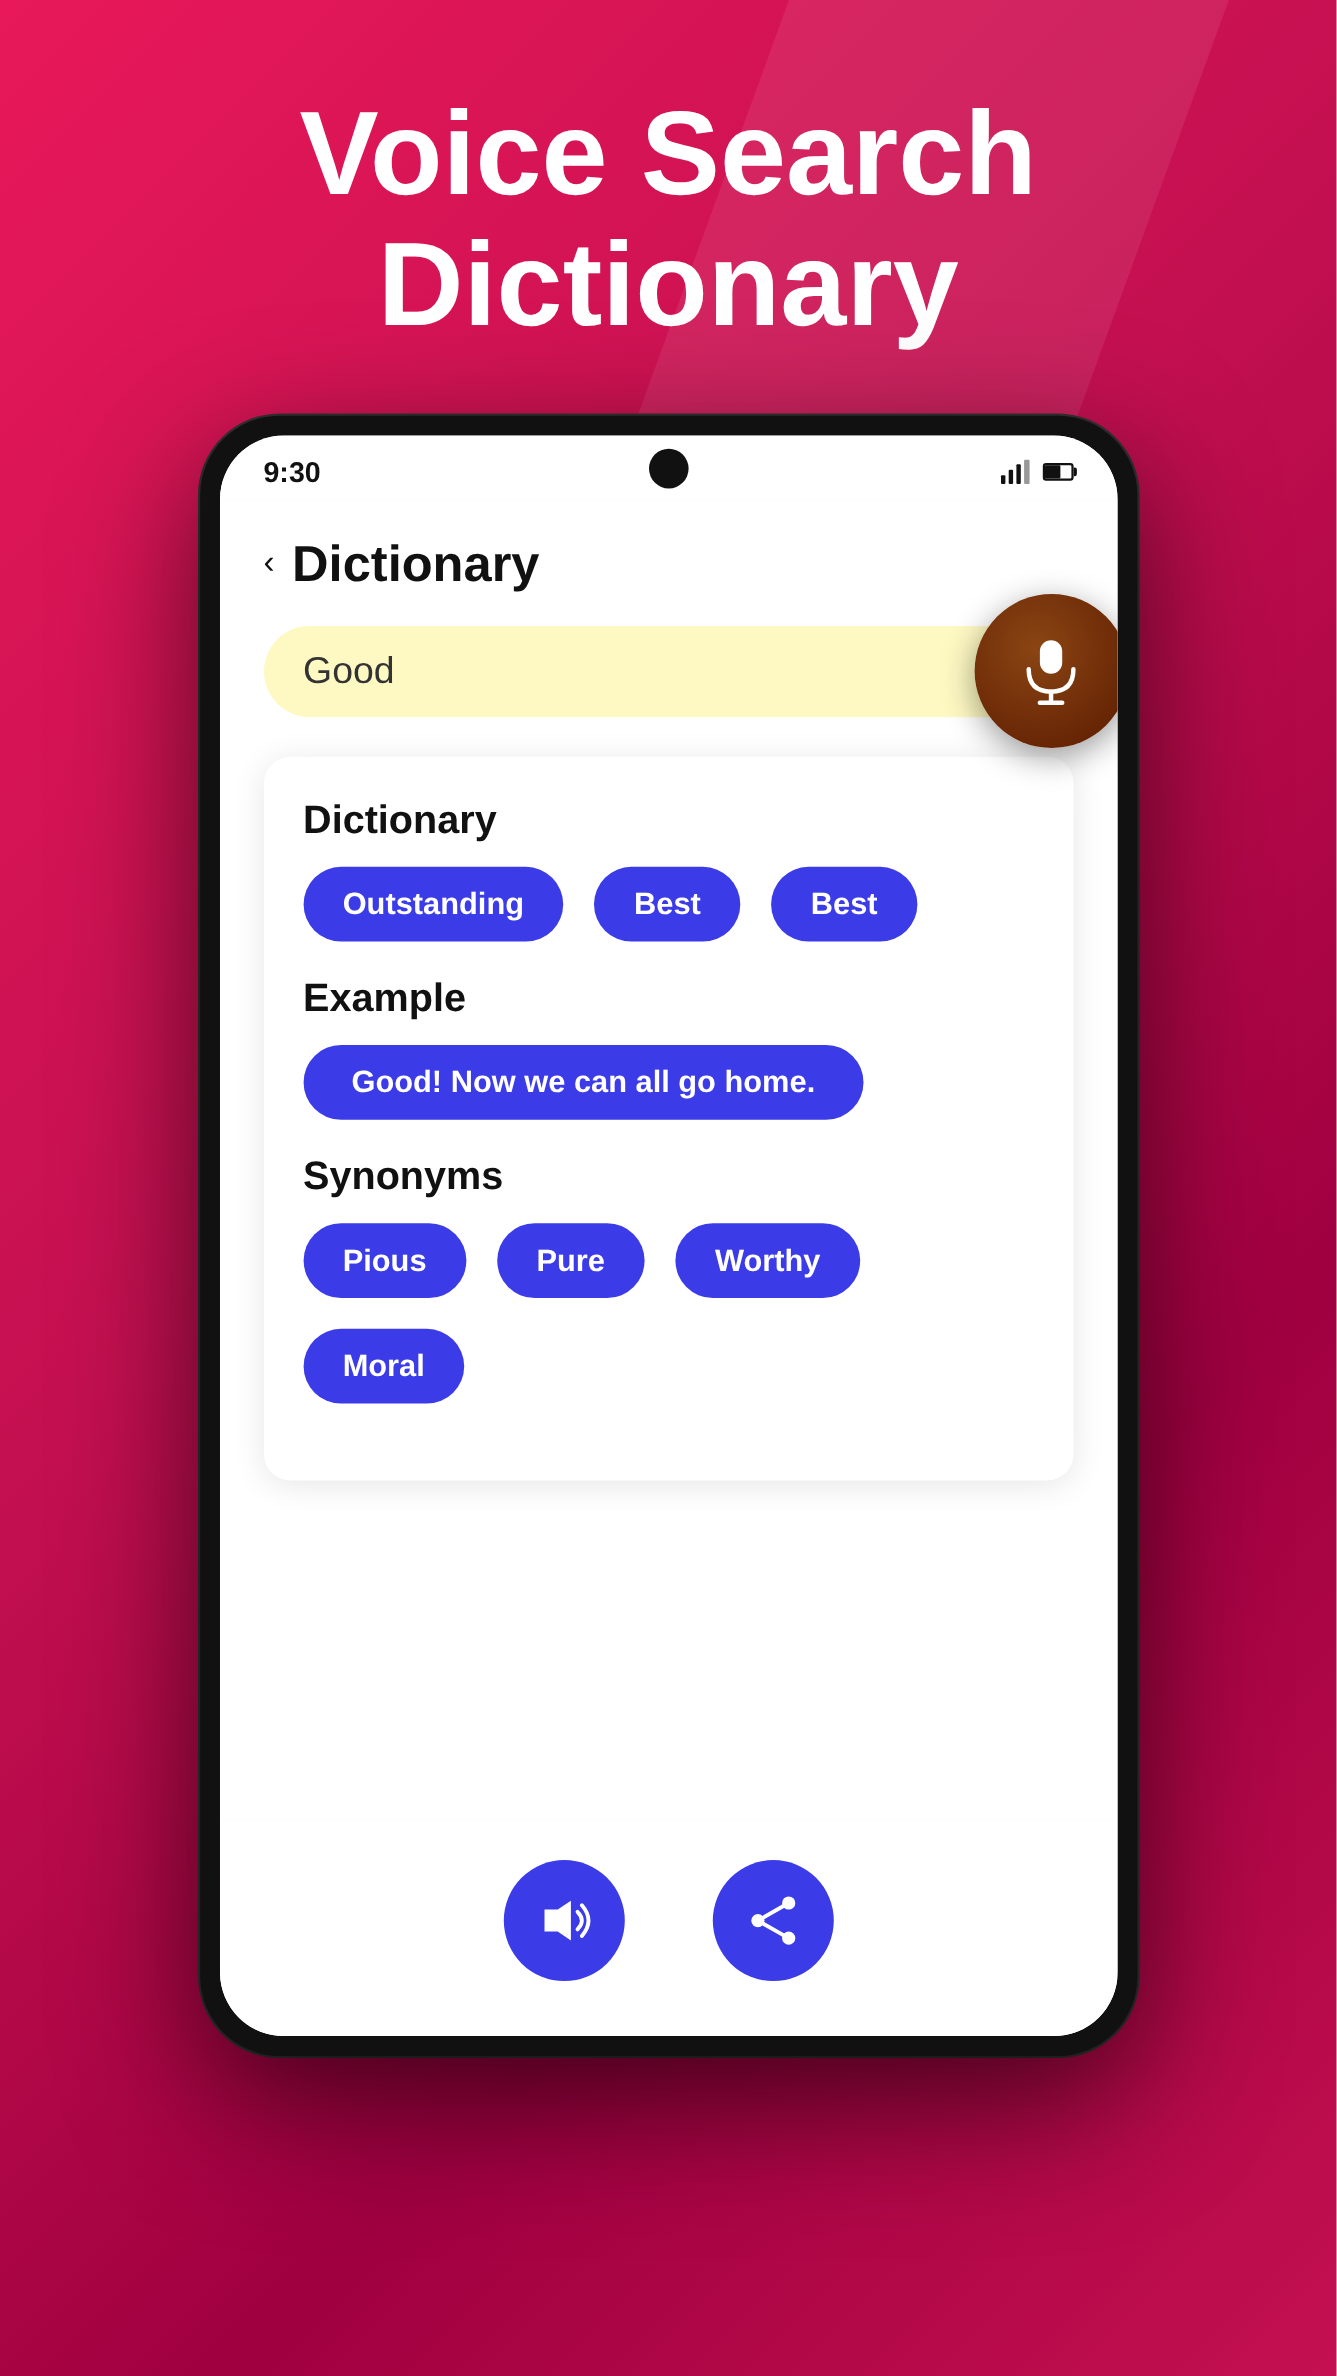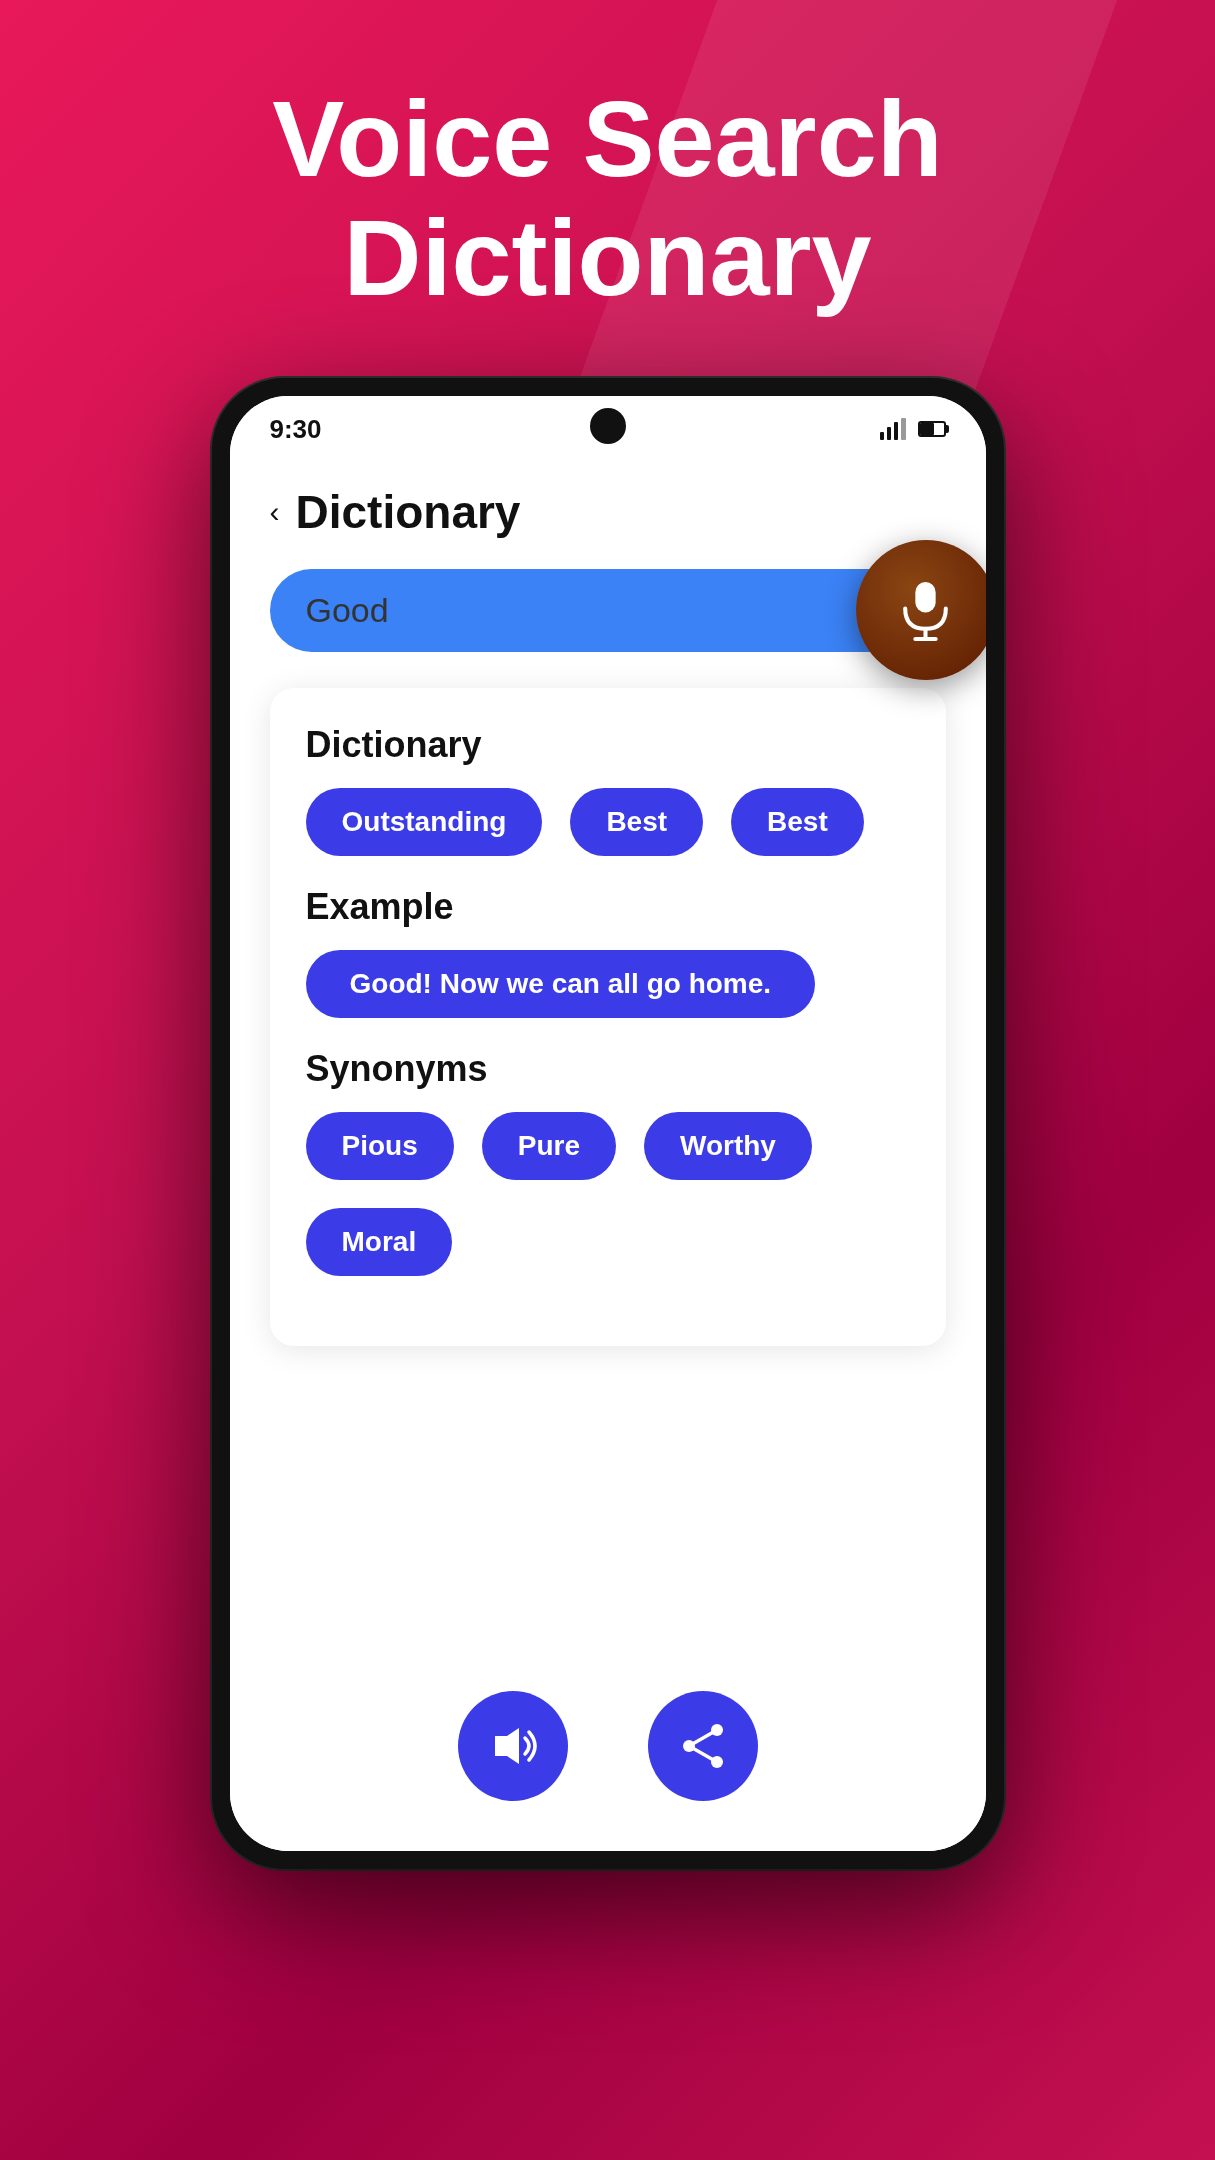--- a/index.html
+++ b/index.html
@@ -38,21 +38,21 @@
       margin-top: 80px;
       margin-bottom: 60px;
       font-family: 'Arial Black', sans-serif;
       z-index: 1;
     }
 
     
     .phone-wrapper {
       position: relative;
       z-index: 2;
-      width: 792px;
+      width: 852px;
     }
 
     .phone-shell {
       background: #111;
       border-radius: 72px;
       padding: 18px;
       box-shadow: 0 40px 120px rgba(0,0,0,0.6), 0 0 0 2px #333;
       position: relative;
     }
 
@@ -164,21 +164,21 @@
       color: #111;
     }
 
     
     .search-bar-wrapper {
       position: relative;
       margin-bottom: 36px;
     }
 
     .search-bar {
-      background: #3b82f6;
+      background: #fef9c3;
       border-radius: 50px;
       padding: 22px 36px;
       font-size: 34px;
       color: #333;
       width: 100%;
       border: none;
       outline: none;
     }
 
     

